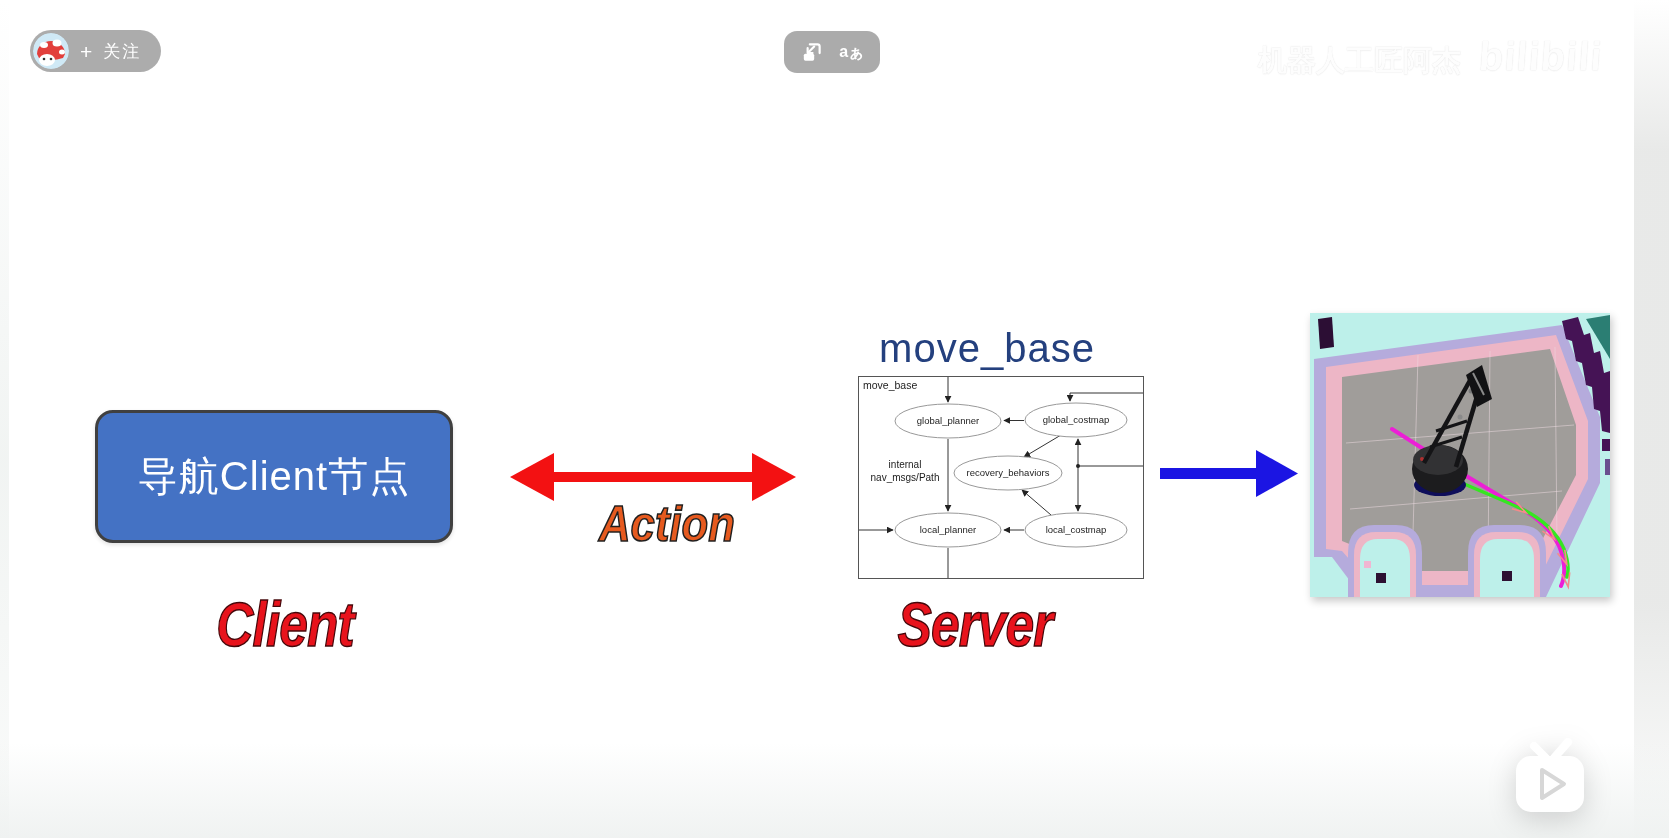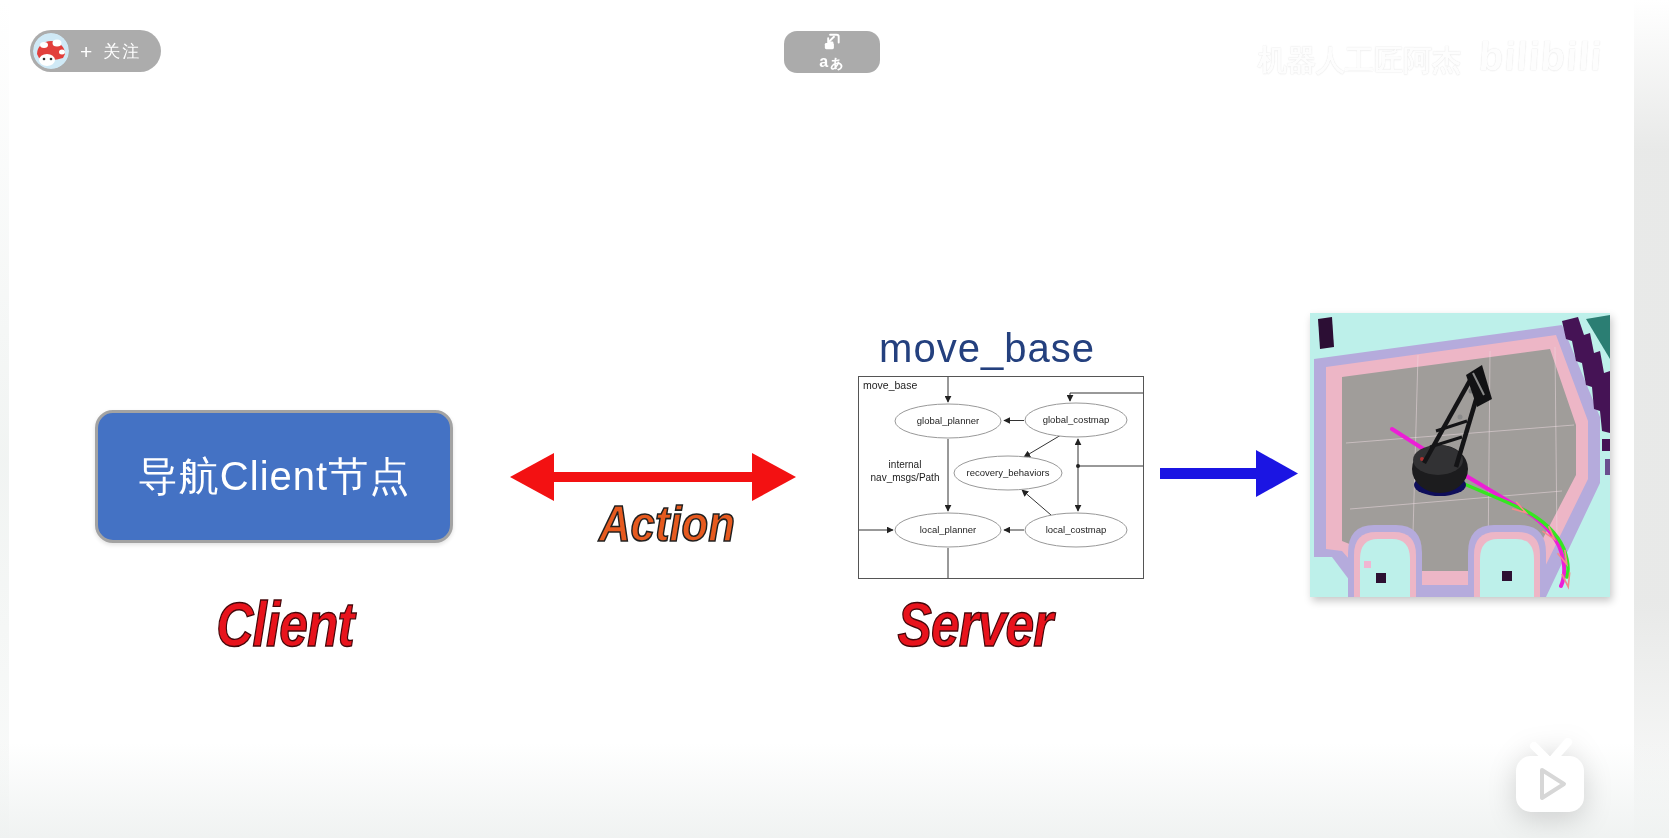--- a/index.html
+++ b/index.html
@@ -17,32 +17,32 @@
 
   
   .follow-pill{left:30px;top:30px;height:42px;border-radius:21px;background:rgba(158,158,158,.85);
     display:flex;align-items:center;padding:0 20px 0 3px;gap:11px;cursor:pointer;}
   .follow-pill .plus{color:#fff;font-size:21px;font-weight:400;line-height:1;}
   .follow-pill .flabel{color:#fff;font-size:17px;font-weight:400;letter-spacing:2px;}
   .avatar{width:36px;height:36px;border-radius:50%;overflow:hidden;flex:0 0 auto;}
 
   
   .ctrl-pill{left:784px;top:31px;width:96px;height:42px;border-radius:13px;background:rgba(150,150,150,.8);
-    display:flex;align-items:center;justify-content:space-evenly;flex-direction:column;}
+    display:flex;align-items:center;justify-content:space-evenly;}
   .ctrl-pill .sub-label{color:#fff;font-size:16px;font-weight:600;}
 
   
   .watermark{left:1258px;top:34px;display:flex;align-items:baseline;gap:18px;opacity:.62;pointer-events:none;}
   .wm-name{font-size:29px;font-weight:600;color:#fdfdfd;
     text-shadow:0 0 1px rgba(150,150,150,.55),0 1px 2px rgba(0,0,0,.05);}
   .wm-logo{font-size:40px;font-weight:800;color:#fcfcfc;letter-spacing:1px;transform:skewX(-4deg);
     text-shadow:0 0 1px rgba(150,150,150,.55),0 1px 2px rgba(0,0,0,.05);}
 
   
-  .client-box{left:95px;top:410px;width:358px;height:133px;background:#4472c4;border:3px solid #a3a3a3;
+  .client-box{left:95px;top:410px;width:358px;height:133px;background:#4472c4;border:3px solid #404040;
     border-radius:18px;display:flex;align-items:center;justify-content:center;box-sizing:border-box;
     box-shadow:0 2px 4px rgba(0,0,0,.12);}
   .client-box span{color:#fff;font-size:40px;letter-spacing:1px;}
 
   
   .caption{font-style:italic;font-weight:800;font-size:56px;color:#e8131c;letter-spacing:-1px;
     -webkit-text-stroke:1.3px #44070a;transform:scale(.92,1.12);transform-origin:center top;white-space:nowrap;}
   .client-caption{left:170px;top:588px;width:230px;text-align:center;}
   .server-caption{left:860px;top:588px;width:230px;text-align:center;}
 

